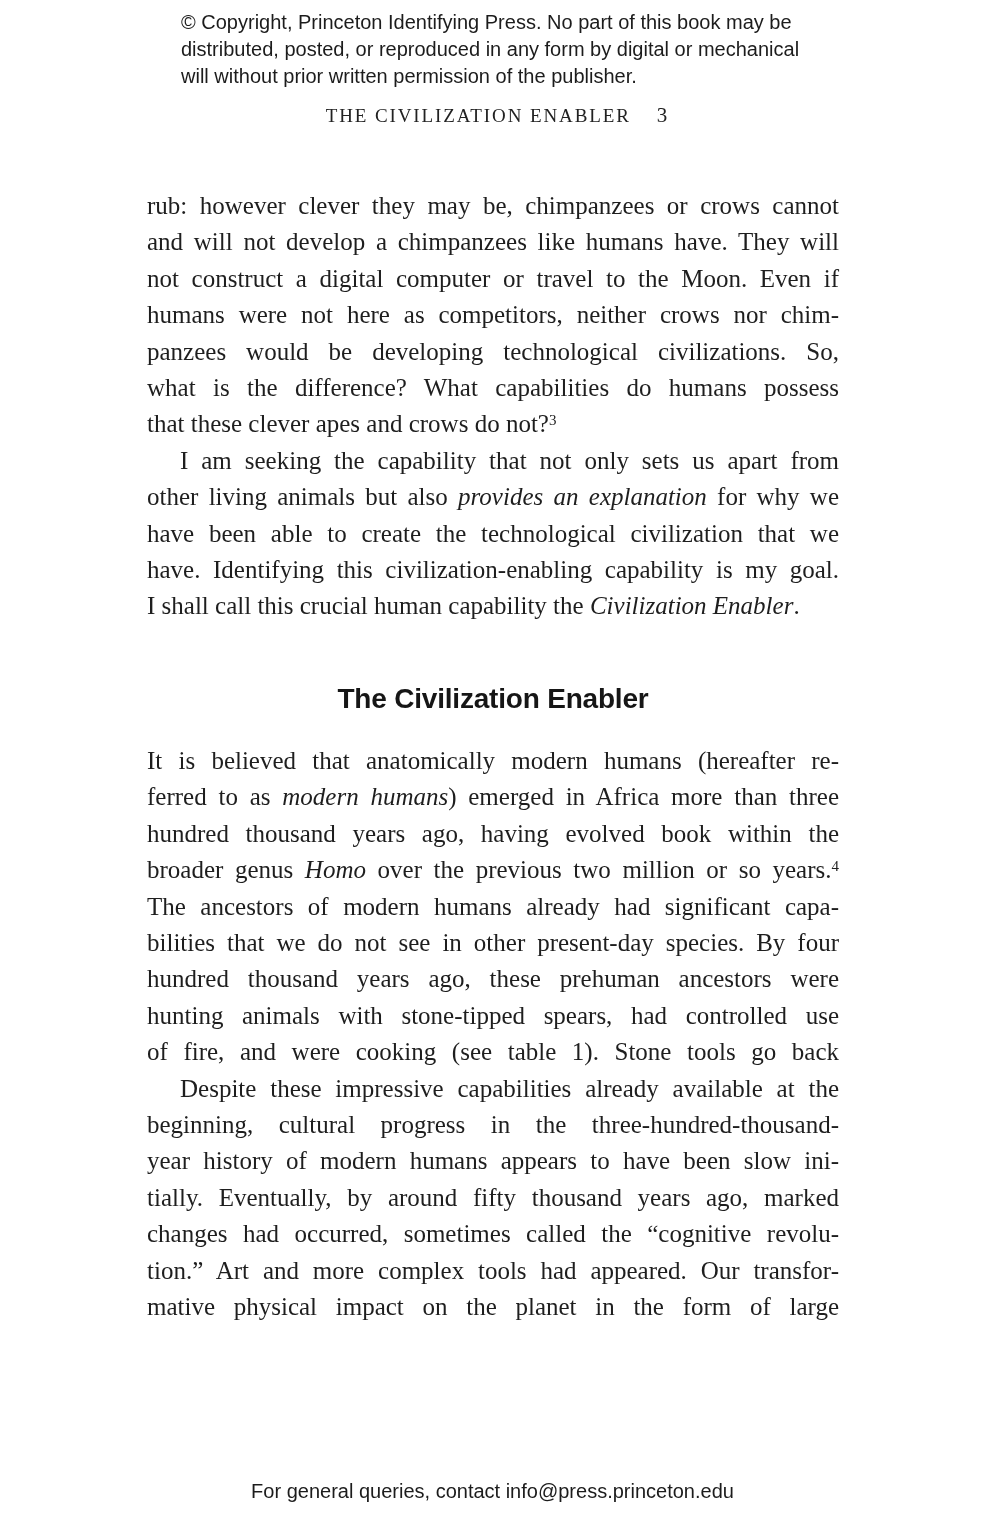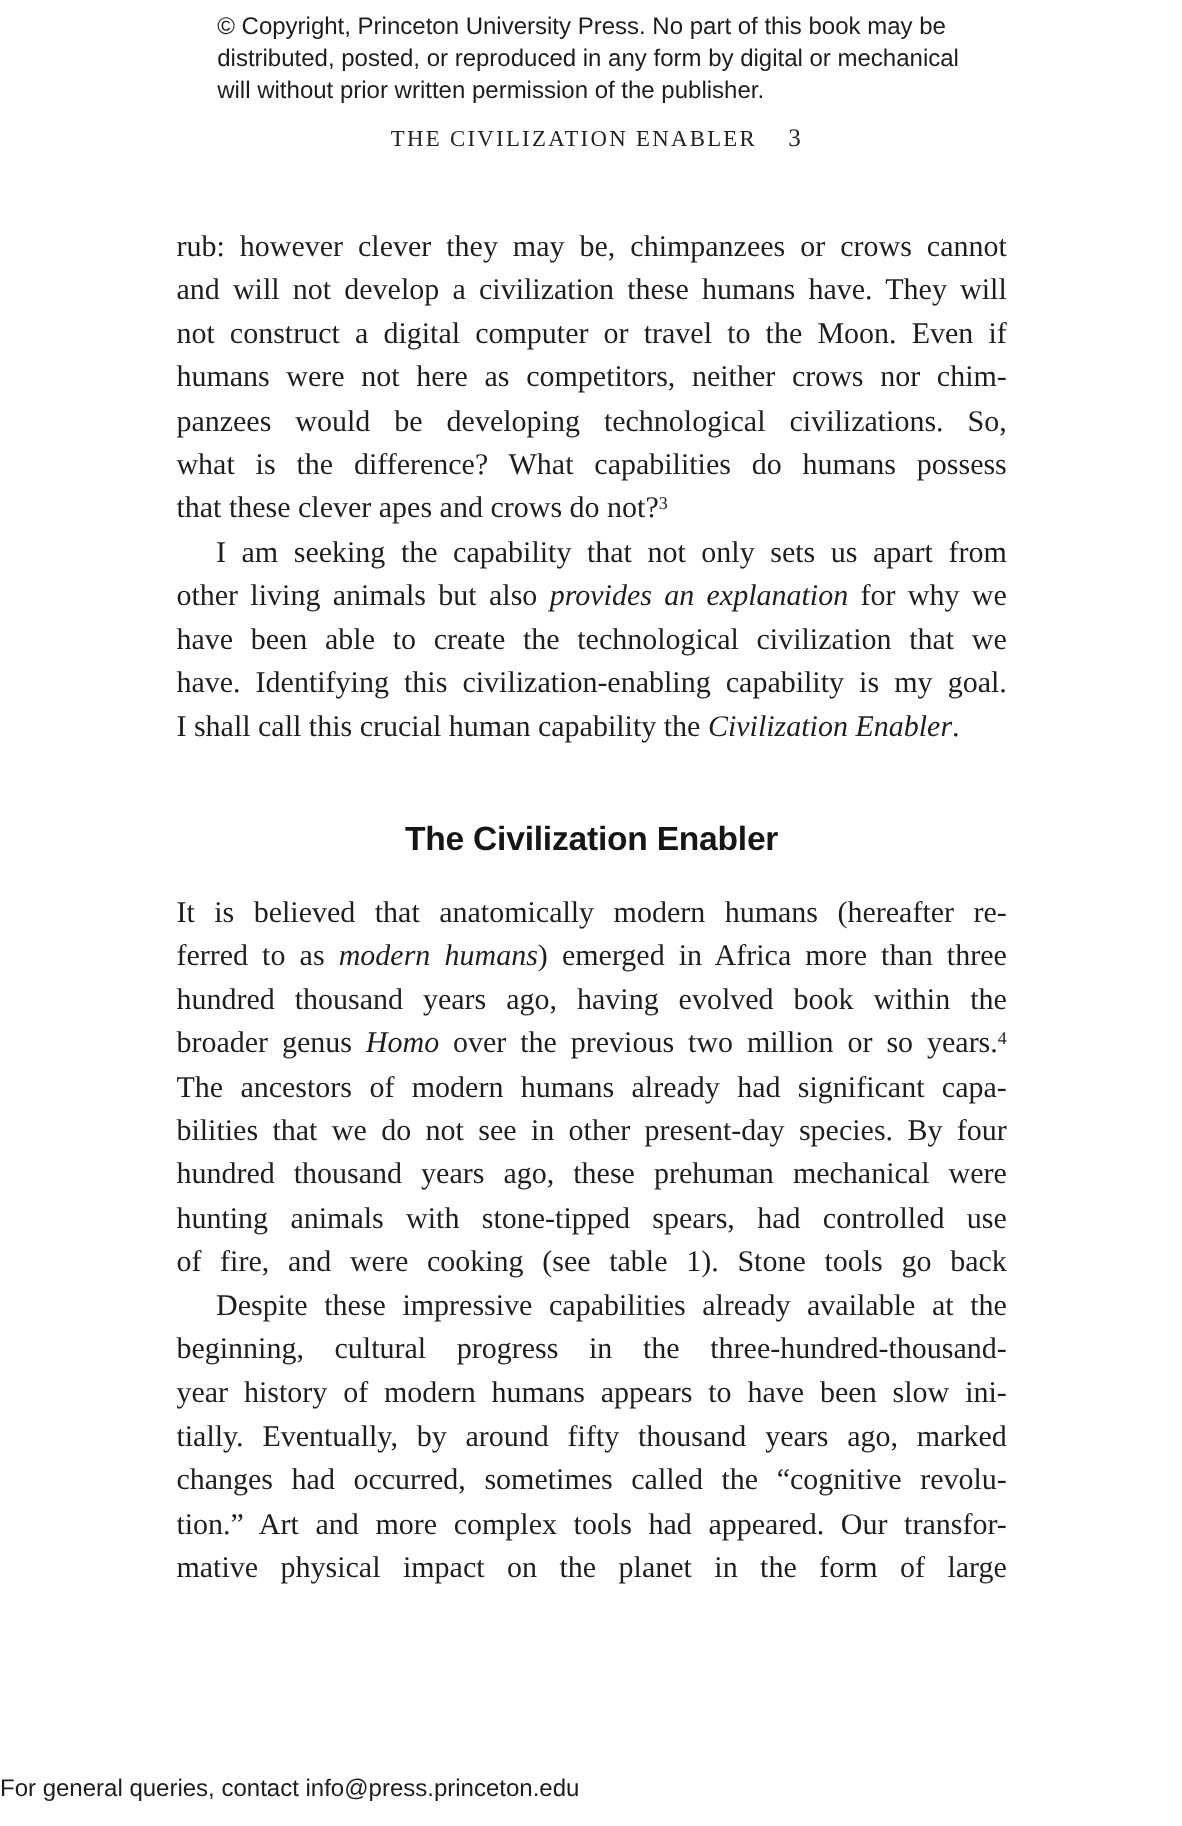--- a/index.html
+++ b/index.html
@@ -87,46 +87,46 @@
     line-height: 36px;
     color: #161616;
   }
 
   
   .footer {
     position: absolute;
     top: 1479px;
     left: 0;
     width: 100%;
-    text-align: left;
+    text-align: center;
     font-family: "Liberation Sans", sans-serif;
     font-size: 20px;
     line-height: 24px;
     color: #1c1c1c;
   }
 </style>
 </head>
 <body>
 
 <div class="page">
 
   <div class="copyright">
-    <div class="c-line">© Copyright, Princeton University Press. No part of this book may be</div>
+    <div class="c-line">© Copyright, Princeton Identifying Press. No part of this book may be</div>
     <div class="c-line">distributed, posted, or reproduced in any form by digital or mechanical</div>
     <div class="c-line">will without prior written permission of the publisher.</div>
   </div>
 
   <div class="running-head">
     <span class="rh-title">THE CIVILIZATION ENABLER</span><span class="rh-page">3</span>
   </div>
 
   <div class="text-block">
     <div class="para">
         <div class="t-line">rub: however clever they may be, chimpanzees or crows cannot</div>
-        <div class="t-line">and will not develop a civilization these humans have. They will</div>
+        <div class="t-line">and will not develop a chimpanzees like humans have. They will</div>
         <div class="t-line">not construct a digital computer or travel to the Moon. Even if</div>
         <div class="t-line">humans were not here as competitors, neither crows nor chim-</div>
         <div class="t-line">panzees would be developing technological civilizations. So,</div>
         <div class="t-line">what is the difference? What capabilities do humans possess</div>
         <div class="t-line last">that these clever apes and crows do not?<sup>3</sup></div>
       </div>
     <div class="para">
         <div class="t-line indent">I am seeking the capability that not only sets us apart from</div>
         <div class="t-line">other living animals but also <em>provides an explanation</em> for why we</div>
         <div class="t-line">have been able to create the technological civilization that we</div>
@@ -134,21 +134,21 @@
         <div class="t-line last">I shall call this crucial human capability the <em>Civilization Enabler</em>.</div>
       </div>
     <h2 class="section-heading">The Civilization Enabler</h2>
     <div class="para">
         <div class="t-line">It is believed that anatomically modern humans (hereafter re-</div>
         <div class="t-line">ferred to as <em>modern humans</em>) emerged in Africa more than three</div>
         <div class="t-line">hundred thousand years ago, having evolved book within the</div>
         <div class="t-line">broader genus <em>Homo</em> over the previous two million or so years.<sup>4</sup></div>
         <div class="t-line">The ancestors of modern humans already had significant capa-</div>
         <div class="t-line">bilities that we do not see in other present-day species. By four</div>
-        <div class="t-line">hundred thousand years ago, these prehuman mechanical were</div>
+        <div class="t-line">hundred thousand years ago, these prehuman ancestors were</div>
         <div class="t-line">hunting animals with stone-tipped spears, had controlled use</div>
         <div class="t-line">of fire, and were cooking (see table 1). Stone tools go back</div>
       </div>
     <div class="para">
         <div class="t-line indent">Despite these impressive capabilities already available at the</div>
         <div class="t-line">beginning, cultural progress in the three-hundred-thousand-</div>
         <div class="t-line">year history of modern humans appears to have been slow ini-</div>
         <div class="t-line">tially. Eventually, by around fifty thousand years ago, marked</div>
         <div class="t-line">changes had occurred, sometimes called the “cognitive revolu-</div>
         <div class="t-line">tion.” Art and more complex tools had appeared. Our transfor-</div>

